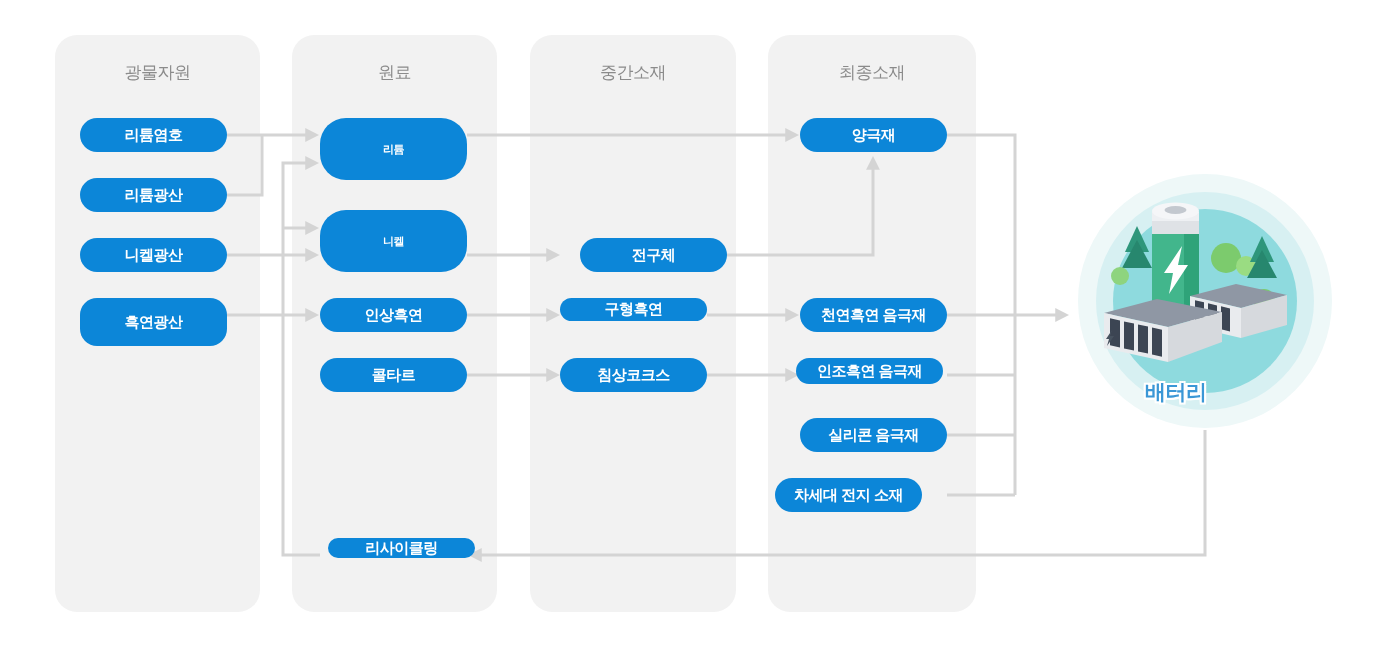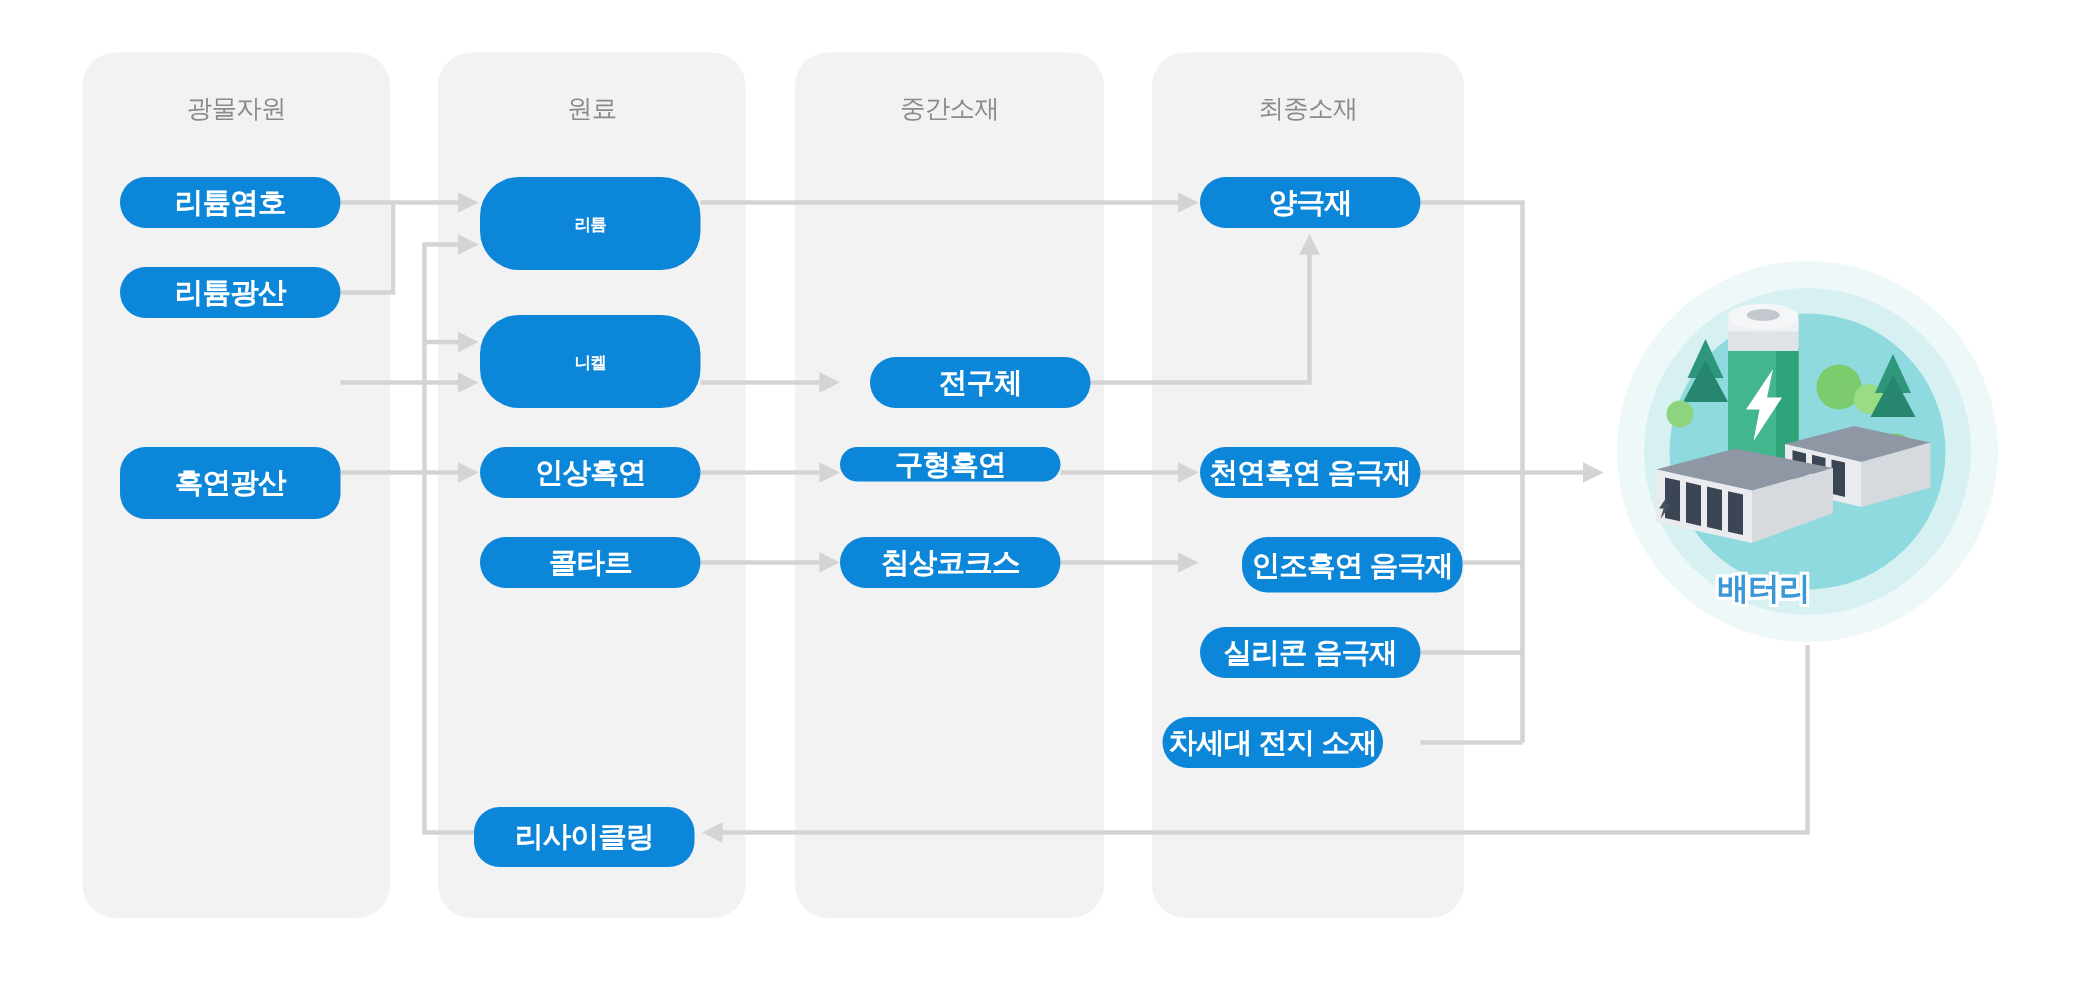--- a/index.html
+++ b/index.html
@@ -13,21 +13,21 @@
     border-radius:22px;
   }
   .col-title{
     text-align:center;padding-top:26px;
     font-size:17px;font-weight:normal;letter-spacing:-0.5px;
     color:var(--title-gray,#8b8b8b);
   }
   .pill{
     position:absolute;
     background:var(--node-blue,#0c86d8);
-    color:#ffffff;font-weight:bold;font-size:19px;letter-spacing:-0.5px;
+    color:#ffffff;font-weight:bold;font-size:15px;letter-spacing:-0.5px;
     display:flex;align-items:center;justify-content:center;
     border-radius:17px;white-space:nowrap;
   }
   .pill.big{border-radius:26px;font-size:11px;}
   .overlay{position:absolute;left:0;top:0;pointer-events:none;}
   .ln{stroke:var(--line-gray,#d4d4d4);stroke-width:3;fill:none;}
   .arrowhead{fill:var(--line-gray,#d4d4d4);}
   .battery-label{
     position:absolute;left:1145px;top:378px;width:120px;
     font-size:21px;font-weight:bold;letter-spacing:-0.5px;
@@ -143,33 +143,34 @@
         <polygon points="1124,321.4 1134,323.6 1134,350.6 1124,348.4" fill="#3c4553"></polygon>
         <polygon points="1138,324.4 1148,326.6 1148,353.6 1138,351.4" fill="#3c4553"></polygon>
         <polygon points="1152,327.5 1162,329.7 1162,356.7 1152,354.5" fill="#3c4553"></polygon>
         <path d="M1112,330 L1106,339 L1109,339 L1107,346 L1114,336 L1110,336 Z" fill="#47525f"></path>
       </g>
     </g>
   </svg>
 
   <div class="pill" style="left:80px;top:118px;width:147px;height:34px;">리튬염호</div>
   <div class="pill" style="left:80px;top:178px;width:147px;height:34px;">리튬광산</div>
+  <div class="pill" style="left:80px;top:238px;width:147px;height:34px;">니켈광산</div>
   <div class="pill" style="left:80px;top:298px;width:147px;height:48px;">흑연광산</div>
 
   <div class="pill big" style="left:320px;top:118px;width:147px;height:62px;">리튬</div>
   <div class="pill big" style="left:320px;top:210px;width:147px;height:62px;">니켈</div>
   <div class="pill" style="left:320px;top:298px;width:147px;height:34px;">인상흑연</div>
   <div class="pill" style="left:320px;top:358px;width:147px;height:34px;">콜타르</div>
-  <div class="pill" style="left:316px;top:538px;width:147px;height:40px;">리사이클링</div>
+  <div class="pill" style="left:328px;top:538px;width:147px;height:20px;">리사이클링</div>
 
   <div class="pill" style="left:580px;top:238px;width:147px;height:34px;">전구체</div>
   <div class="pill" style="left:560px;top:298px;width:147px;height:23px;text-align:center;">구형흑연</div>
   <div class="pill" style="left:560px;top:358px;width:147px;height:34px;">침상코크스</div>
 
   <div class="pill" style="left:800px;top:118px;width:147px;height:34px;">양극재</div>
   <div class="pill" style="left:800px;top:298px;width:147px;height:34px;">천연흑연 음극재</div>
-  <div class="pill" style="left:828px;top:358px;width:147px;height:37px;">인조흑연 음극재</div>
+  <div class="pill" style="left:796px;top:358px;width:147px;height:26px;">인조흑연 음극재</div>
   <div class="pill" style="left:800px;top:418px;width:147px;height:34px;">실리콘 음극재</div>
   <div class="pill" style="left:775px;top:478px;width:147px;height:34px;">차세대 전지 소재</div>
 
   <div class="battery-label">배터리</div>
 
 </div>
 
 </body></html>

